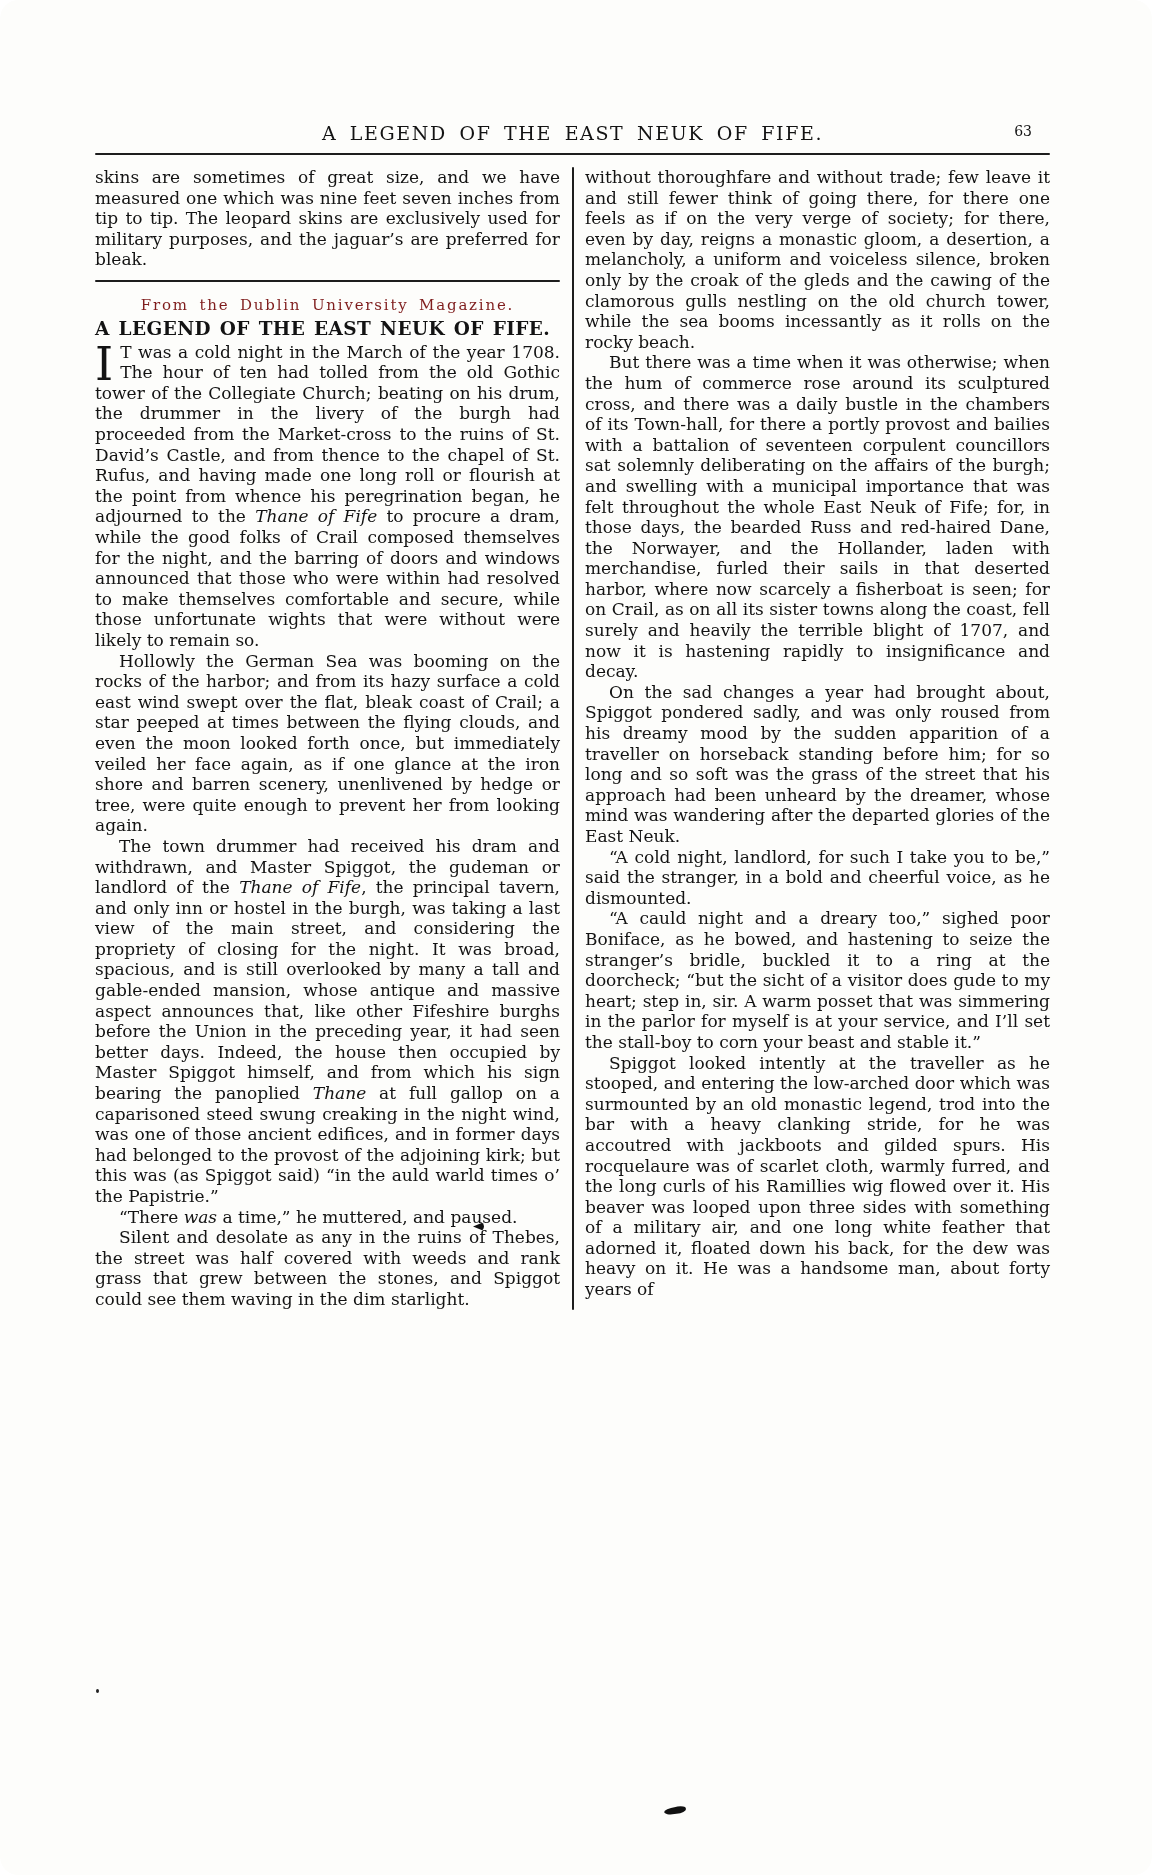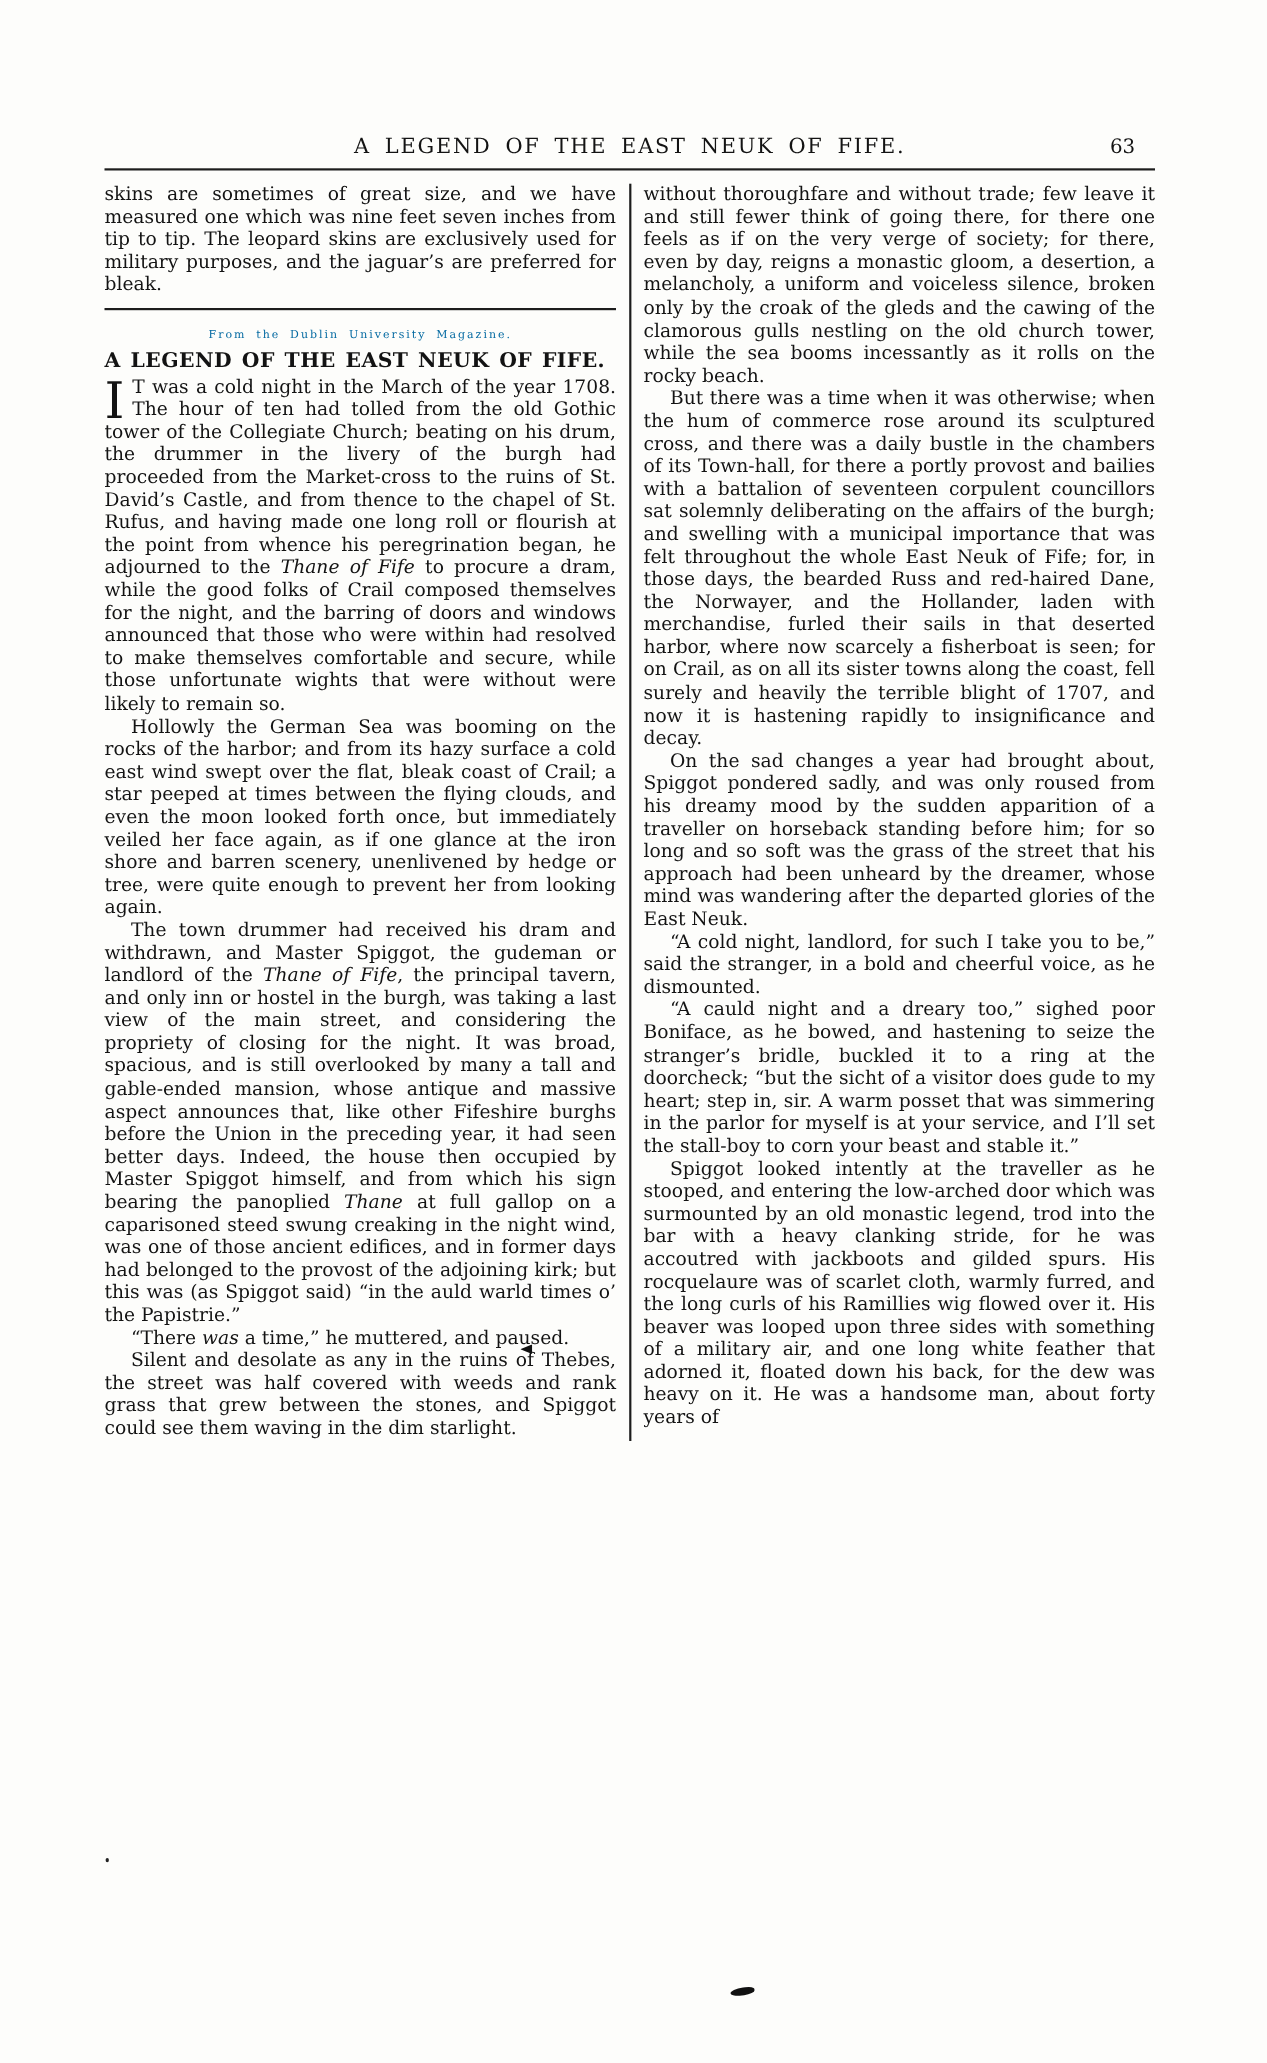--- a/index.html
+++ b/index.html
@@ -1,15 +1,15 @@
 <!DOCTYPE html>
 <html><head>
 <meta charset="utf-8">
 <style>
-  * { margin:0; padding:0; box-sizing:border-box; }
+  * { margin:0; padding:0; box-sizing:border-box;border-radius:18px; }
   html, body { background:#ffffff; }
   .page {
     position:relative;
     width:1152px; height:1875px;
     background:#fdfdfb;
     color:#131313;
     font-family:"DejaVu Serif", serif;
     padding:122px 102px 0 95px;
     overflow:hidden;
   }
@@ -17,40 +17,40 @@
     position:relative;
     text-align:center;
     font-size:19px;
     letter-spacing:1.6px;
     word-spacing:5px;
     white-space:nowrap;
   }
   .page-number {
     position:absolute; right:18px; top:1px;
     letter-spacing:0; word-spacing:0;
-    font-size:18px;
+    font-size:14px;
   }
   .head-rule { margin-top:9px; border-top:2.5px solid #1d1d1d; }
   .columns { display:flex; justify-content:space-between; margin-top:12px; }
   .column {
     width:465px;
     font-size:17px;
     line-height:20.6px;
     text-align:justify;
   }
   .col-divider { flex:none; width:2px; background:#1d1d1d; align-self:stretch; margin:0 auto; }
   .para { text-indent:24px; }
   .noindent { text-indent:0; }
   .justify-last { text-align-last:justify; }
   .it { font-style:italic;margin-top:13px; }
   .section-rule { height:2.5px; background:#1d1d1d; margin:10px 0 0 0; width:100%; }
   .source-line {
     text-indent:0; text-align:center;
-    font-size:10px; letter-spacing:1.8px; word-spacing:4px;
-    margin-top:13px; color:#0369a1;
+    font-size:15px; letter-spacing:1.8px; word-spacing:4px;
+    margin-top:13px; color:#7f1d1d;
     white-space:nowrap;
   }
   .article-title {
     text-indent:0; text-align:left;
     font-size:18.5px; font-weight:bold;
     letter-spacing:0.4px; word-spacing:2px;
     margin-top:3px;
     white-space:nowrap;
   }
   .has-dropcap { margin-top:2px; }

